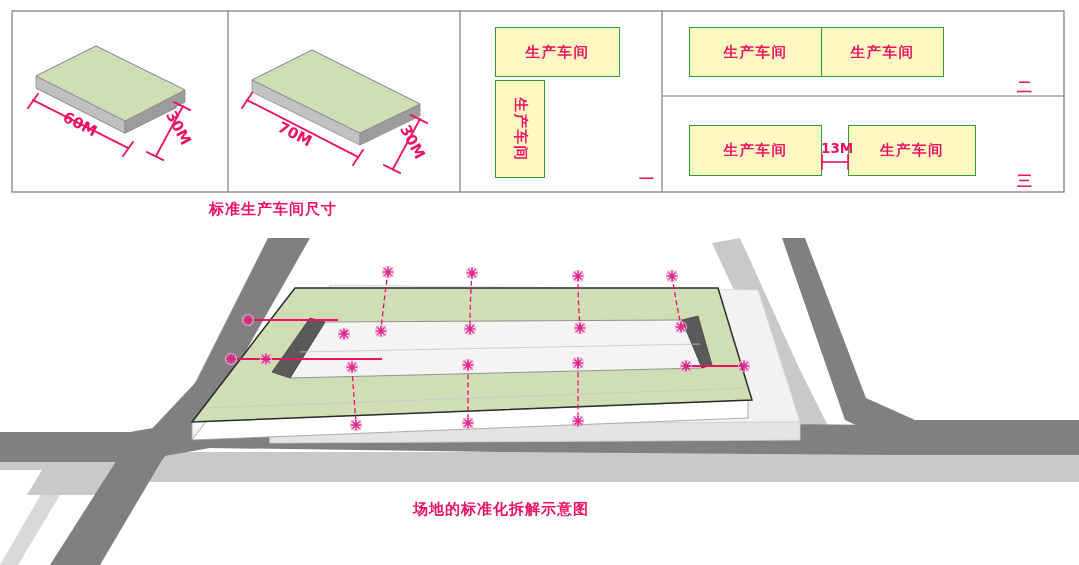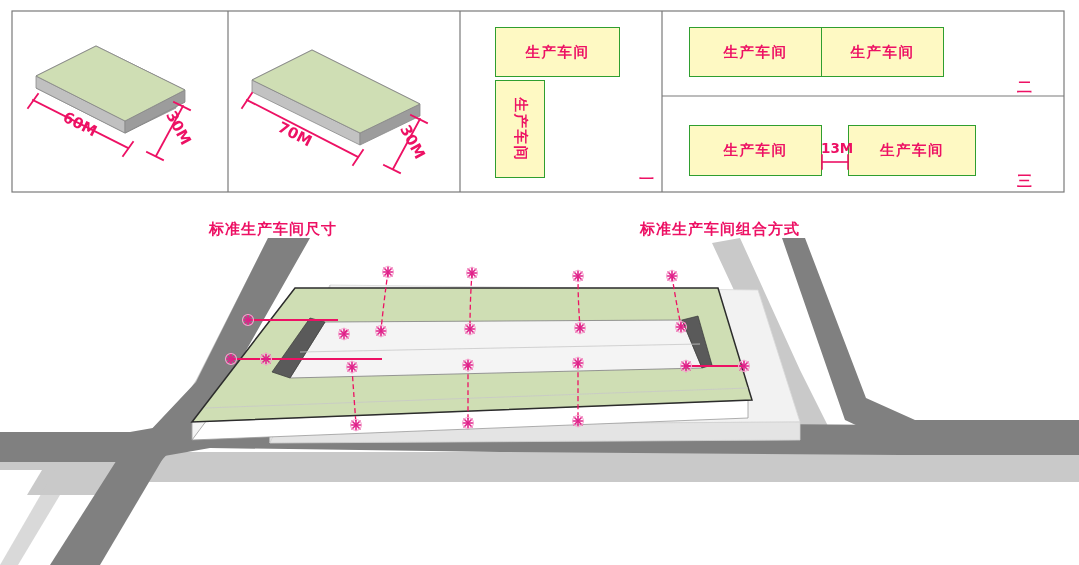--- a/index.html
+++ b/index.html
@@ -14,21 +14,20 @@
   svg.layer{position:absolute;left:0;top:0;width:1079px;height:565px;overflow:visible;}
 
   .cap{
     position:absolute;
     color:#ED1164;
     font-size:15px;
     font-weight:700;
     letter-spacing:1px;
     white-space:nowrap;
     font-family:"DejaVu Sans","Liberation Sans",sans-serif;
-    margin-top:20px;
   }
   .unit-box{
     position:absolute;
     background:#fef9c3;
     border:1.4px solid #2f9e2f;
     box-sizing:border-box;
     display:flex;align-items:center;justify-content:center;
   }
   .unit-label{
     color:#ED1164;
@@ -156,21 +155,20 @@
   <div class="gap-label" style="left:821px;top:140px;text-align:right;">13M</div>
   <svg class="layer">
     <g stroke="#ED1164" stroke-width="1.6" fill="none" stroke-linecap="square">
       <line x1="822" y1="162" x2="848" y2="162"></line>
       <line x1="822" y1="155" x2="822" y2="169"></line>
       <line x1="848" y1="155" x2="848" y2="169"></line>
     </g>
   </svg>
   <div class="num-mark" style="left:1017px;top:174px;">三</div>
 
-  <div class="cap" style="left:640px;top:200px;">标准生产车间组合方式</div>
 
   <svg class="layer">
 
     <g>
       <path d="M 268,238 L 196,380 L 150,452 L 95,470 L 0,470 L 0,495 L 108,495 L 170,470 L 222,385 L 295,243 Z" fill="#c9c9c9"></path>
       <path d="M 740,238 L 800,370 L 830,430 L 900,455 L 1079,455 L 1079,480 L 895,480 L 810,450 L 772,372 L 712,243 Z" fill="#c9c9c9"></path>
       <path d="M 0,452 L 1079,452 L 1079,482 L 0,482 Z" fill="#c9c9c9"></path>
     </g>
 
     <g>
@@ -265,14 +263,15 @@
     </g>
     <g>
       <use href="#ast" x="248" y="320"></use>
       <use href="#ast" x="231" y="359"></use>
       <use href="#ast" x="266" y="359"></use>
       <use href="#ast" x="744" y="366"></use>
       <use href="#ast" x="686" y="366"></use>
     </g>
   </svg>
 
+  <div class="cap" style="left:413px;top:500px;">场地的标准化拆解示意图</div>
 
 </div>
 
 </body></html>

